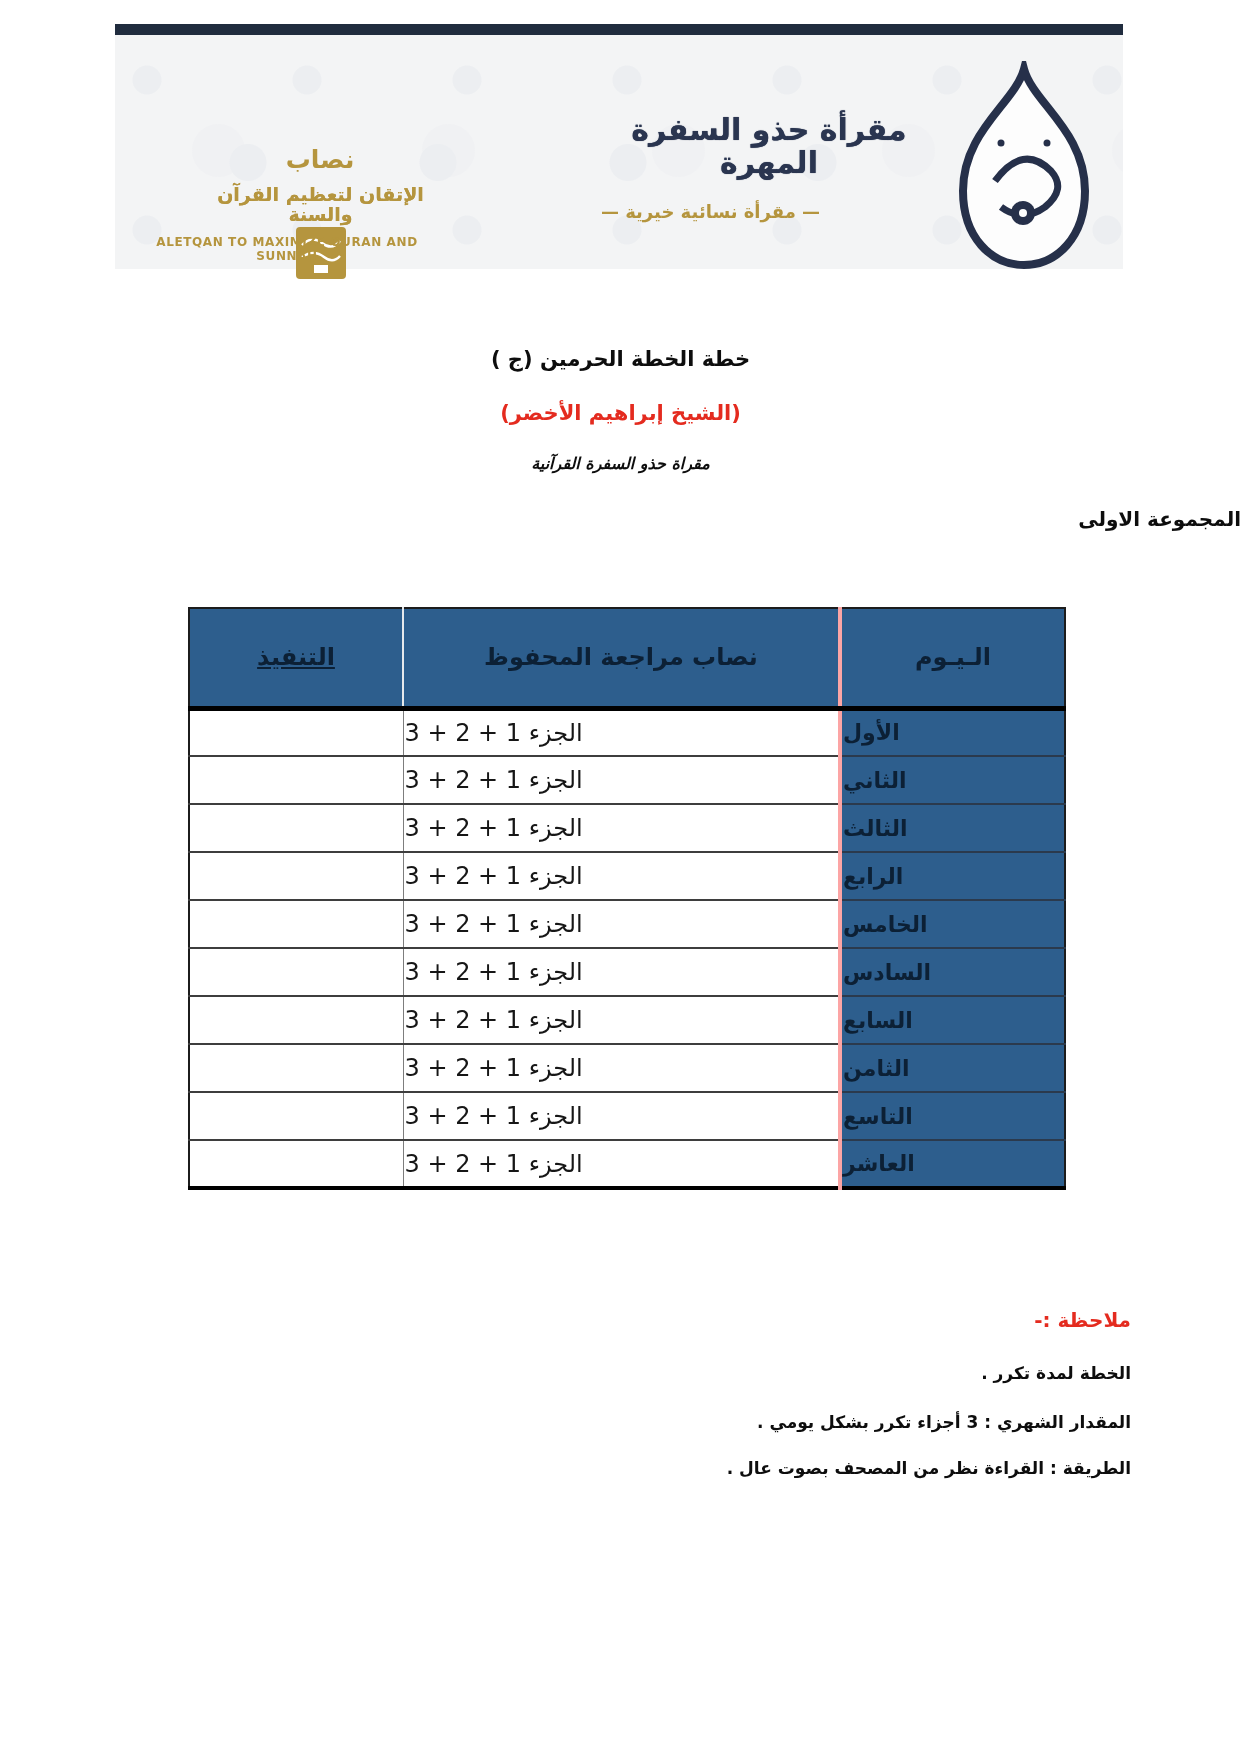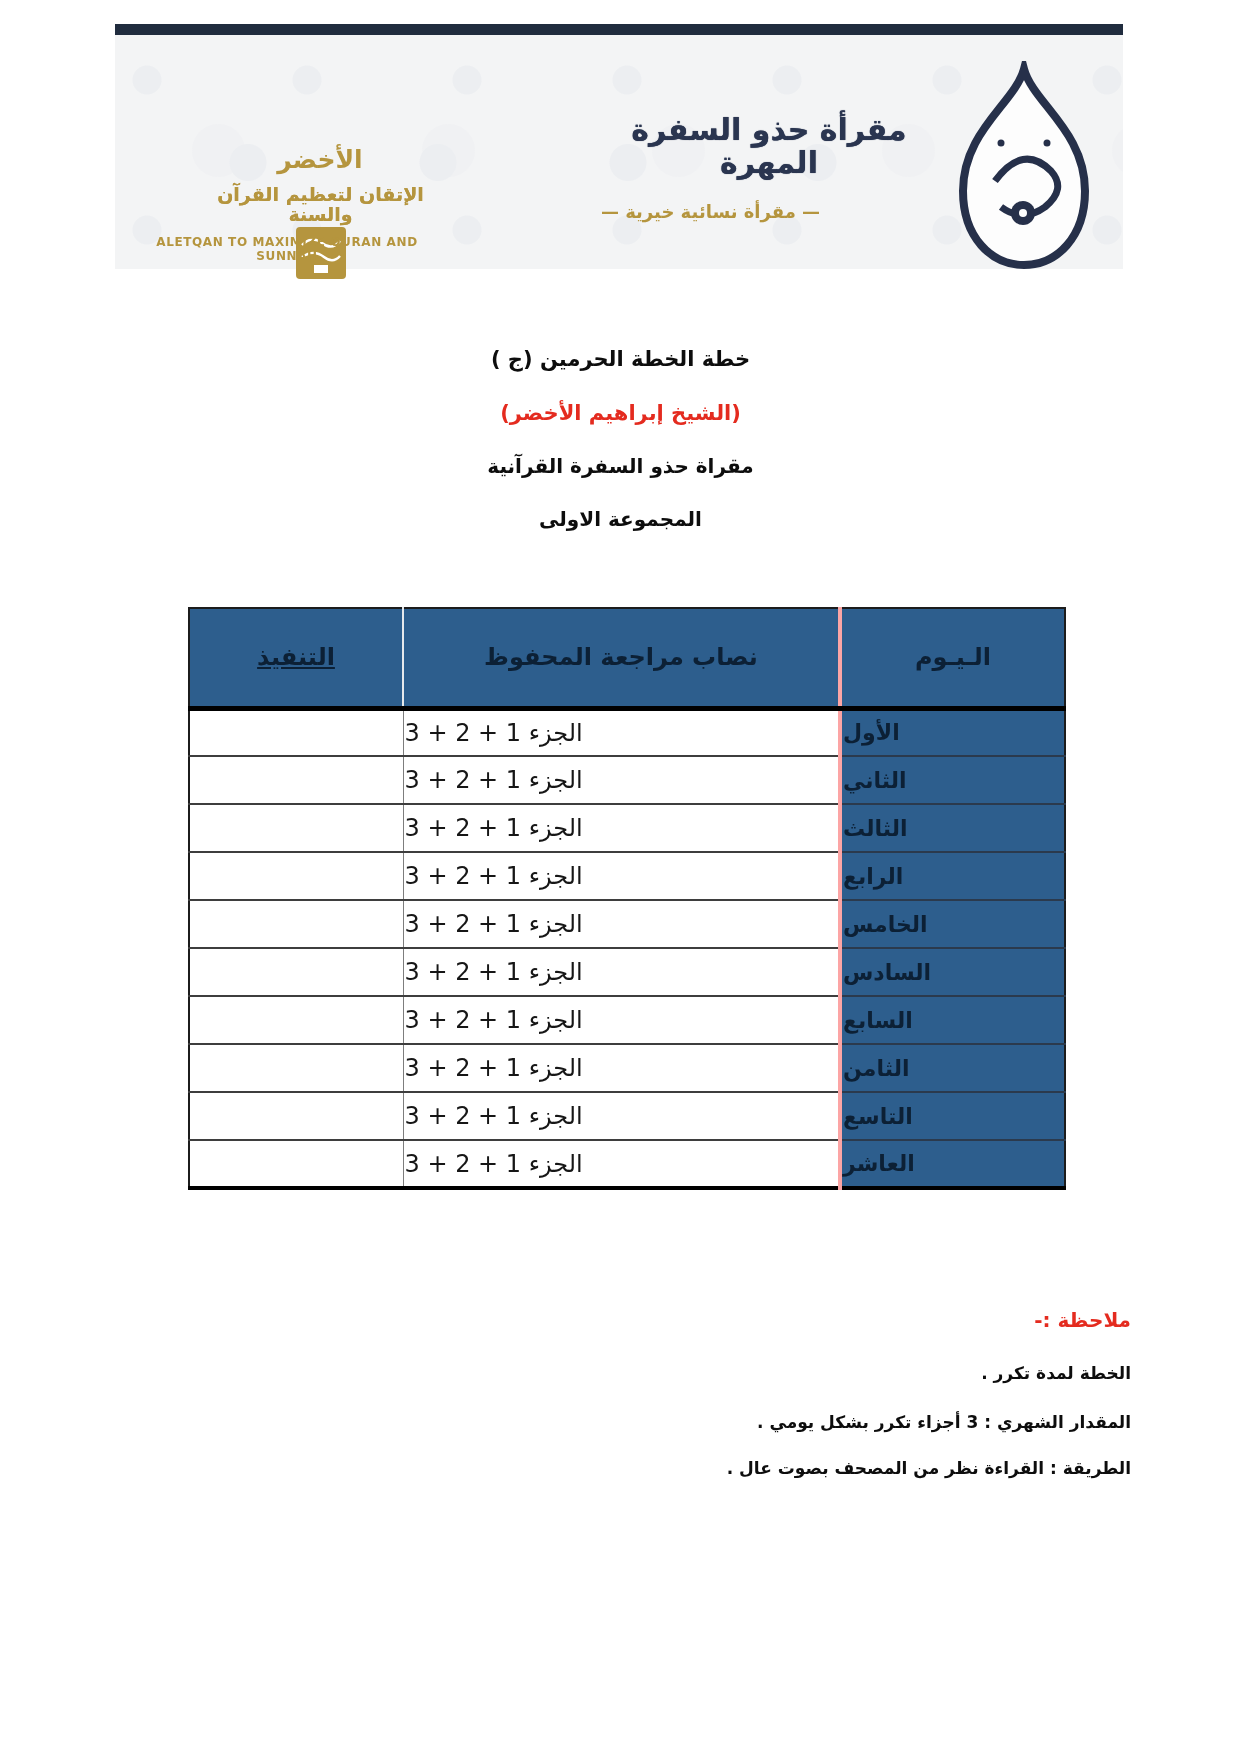--- a/index.html
+++ b/index.html
@@ -58,22 +58,22 @@
   }
   .drop-logo{position:absolute;left:828px;top:26px;}
 
   
   .title-line{
     position:absolute;left:0;width:1241px;text-align:center;direction:rtl;
     font-weight:bold;color:#0d0d0d;
   }
   .t1{top:347px;font-size:21px;}
   .t2{top:401px;font-size:21px;color:var(--red);}
-  .t3{top:454px;font-size:20px;}
-  .t4{top:507px;font-size:20px;}
+  .t3{top:454px;font-size:16px;font-style:italic;}
+  .t4{top:507px;font-size:20px;text-align:right;}
 
   
   .plan-table{
     position:absolute;left:188px;top:607px;width:876px;
     border-collapse:collapse;direction:rtl;table-layout:fixed;
     border:2px solid #1c1c1c;border-bottom:4px solid #000;
   }
   .plan-table col.c-day{width:225px;}
   .plan-table col.c-review{width:437px;}
   .plan-table col.c-exec{width:214px;}
@@ -108,21 +108,21 @@
 </style>
 </head>
 <body>
 
 <div class="page">
 
   <div class="banner">
     <div class="banner-bar"></div>
     <div class="banner-body">
 
-      <div class="supervision">الأخضر</div>
+      <div class="supervision">نصاب</div>
 
       <div class="aletqan-row">
         <span class="aletqan-callig">الإتقان لتعظيم القرآن والسنة</span>
         <span class="aletqan-emblem">
           <svg width="54" height="56" viewBox="0 0 54 56">
             <rect x="2" y="2" width="50" height="52" rx="4" fill="#b5953e"></rect>
             <path d="M8 20 q10 -10 20 -2 q10 8 18 -2" stroke="#fff" stroke-width="2.4" fill="none"></path>
             <path d="M8 32 q12 -8 22 0 q9 7 16 -1" stroke="#fff" stroke-width="2.4" fill="none"></path>
             <rect x="20" y="40" width="14" height="8" fill="#fff"></rect>
           </svg>

